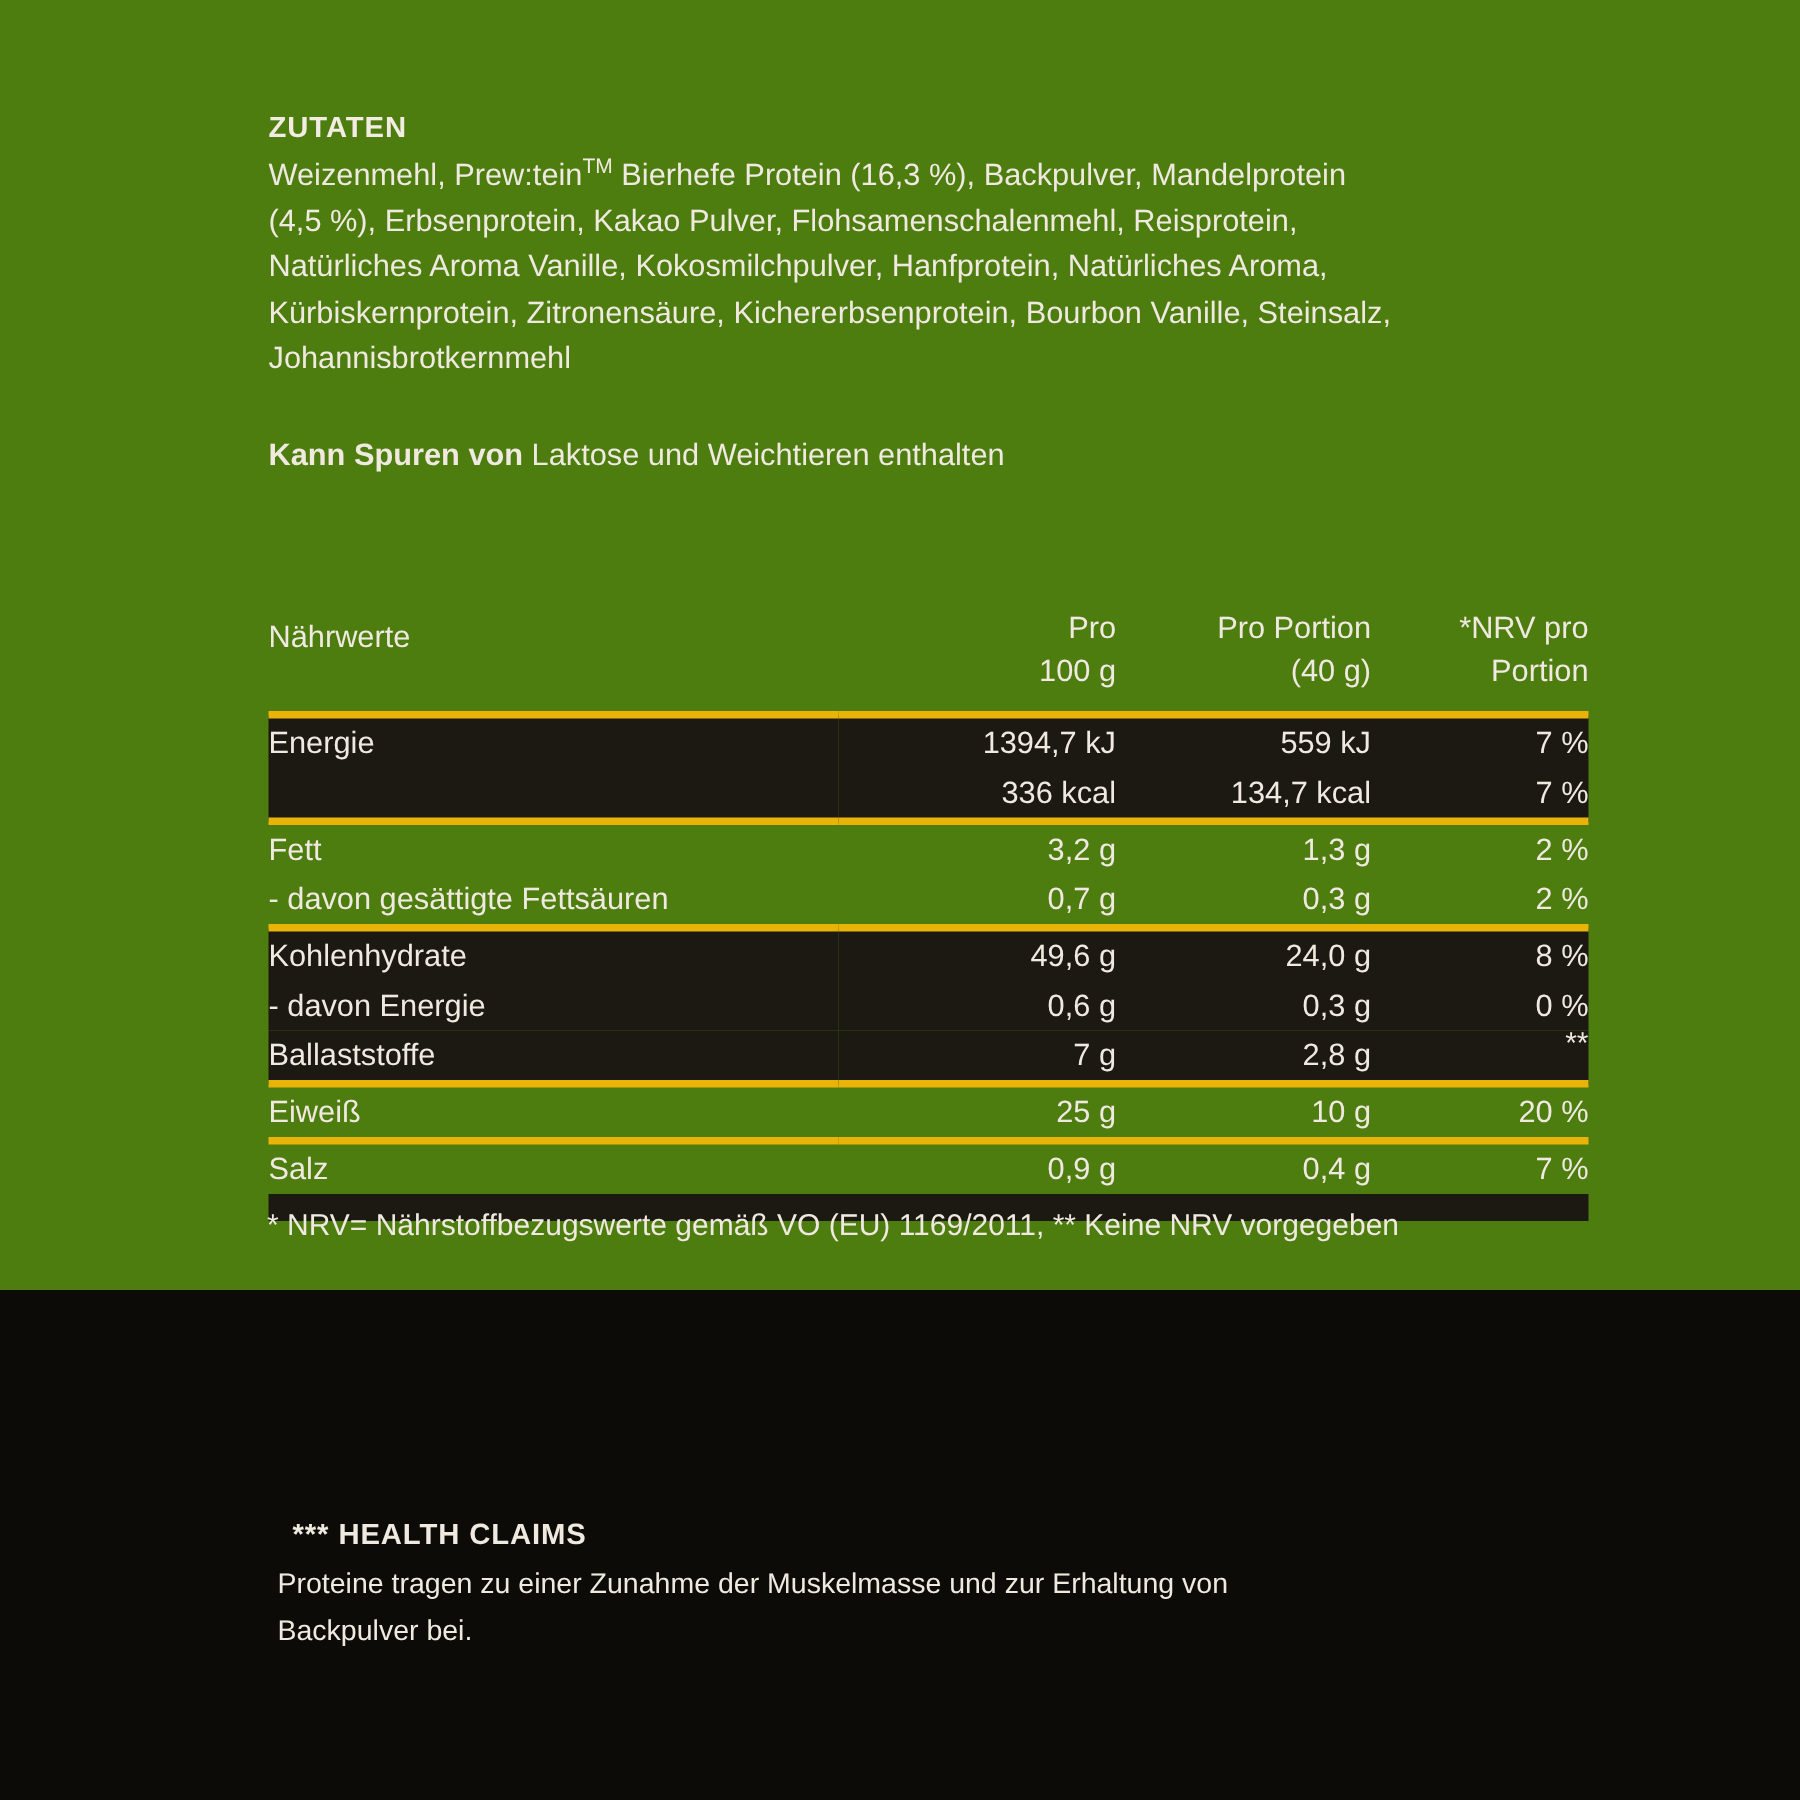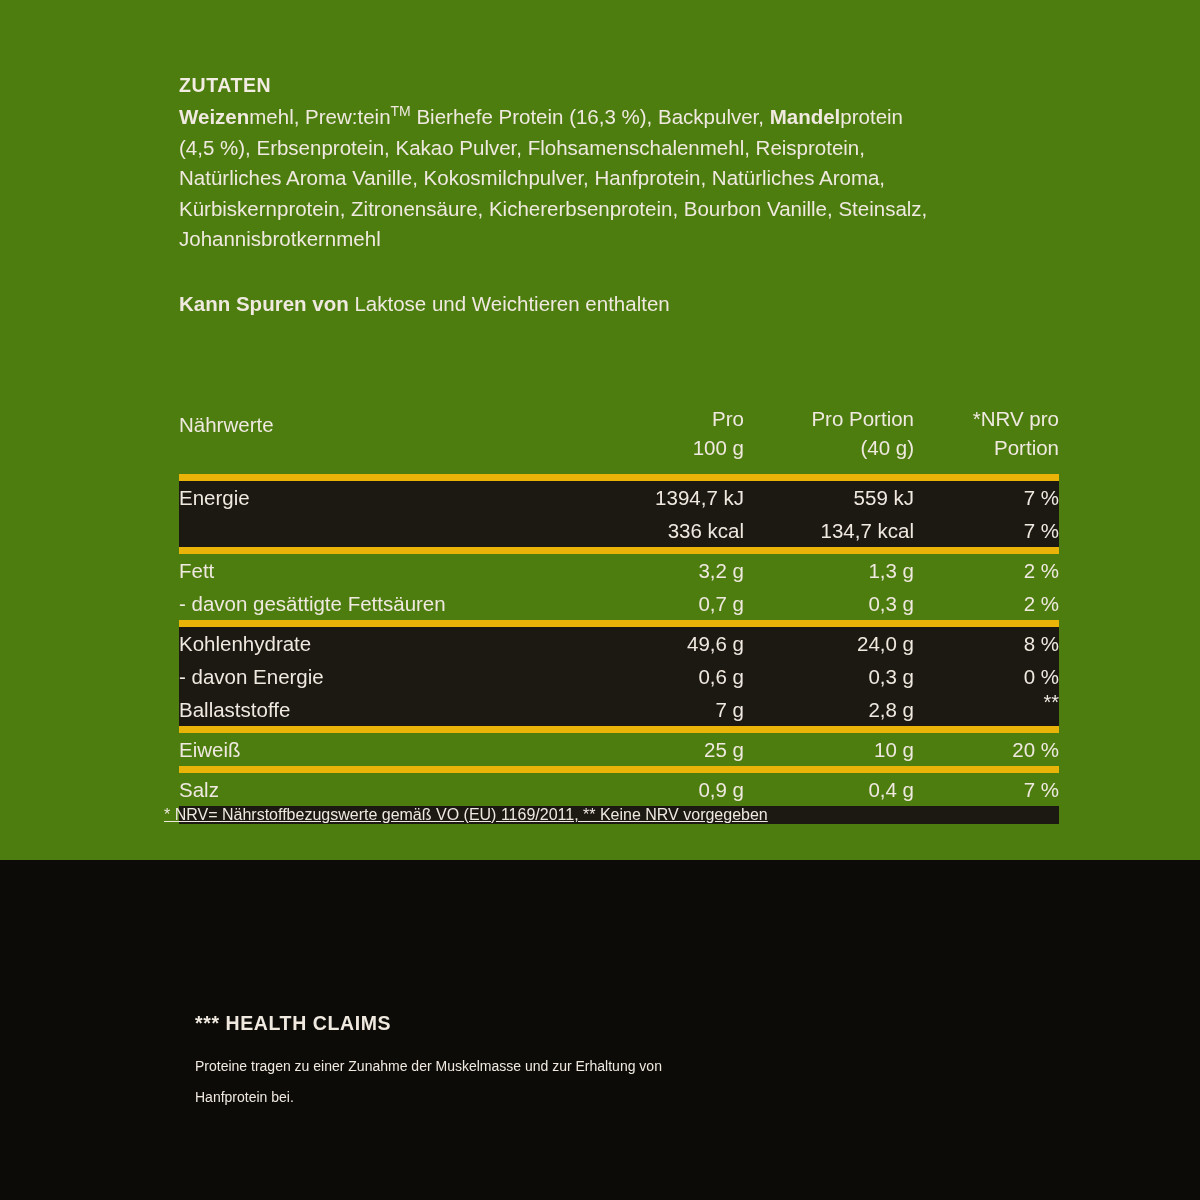--- a/index.html
+++ b/index.html
@@ -35,21 +35,21 @@
     color: #f2ece3;
     margin: 0 0 5px 0;
   }
   .ingredients-body {
     font-size: 20.5px;
     line-height: 30.5px;
     color: #efe9e0;
     margin: 0;
   }
   .ingredients-body b {
-    font-weight: bold;
+    font-weight: normal;
     margin-top: 44px;
   }
   .ingredients-body sup {
     font-size: 14px;
     vertical-align: super;
     line-height: 0;
   }
   .traces {
     position: absolute;
     left: 179px;
@@ -93,58 +93,57 @@
 
   .band td {
     background: #1c1812;
   }
   .data-row td {
     padding: 3px 0 3px 0;
     line-height: 27px;
     white-space: nowrap;
   }
   .rule-top td {
-    border-top: 7px solid #eab308;
+    border-top: 5px solid #eab308;
   }
   .spacer-row td {
     height: 18px;
     background: #1c1812;
   }
   .nrv-stars {
     font-size: 20px;
     vertical-align: super;
     line-height: 0;
   }
 
   .footnote {
     position: absolute;
-    left: 164px;
+    left: 178px;
     top: 806px;
-    font-size: 16px;
-    color: #efe9e0;
-    text-decoration: underline;
+    font-size: 20px;
+    color: #efe9e0;
   }
 
   
   .claims {
     position: absolute;
     left: 179px;
     top: 1012px;
     width: 880px;
   }
   .claims-heading {
     font-size: 19.5px;
     font-weight: bold;
     letter-spacing: 0.6px;
     margin: 0 0 5px 16px;
   }
   .claims-body {
-    font-size: 14px;
+    font-size: 19px;
     line-height: 31px;
-    margin: 16px;
+    margin: 6px;
     text-align: justify;
     text-align-last: left;
   }
 </style>
 </head>
 <body>
 
 <div class="page">
 
   <div class="ingredients">
@@ -239,17 +238,17 @@
         </tr>
       </tbody>
   </table>
 
   <div class="footnote">* NRV= Nährstoffbezugswerte gemäß VO (EU) 1169/2011, ** Keine NRV vorgegeben</div>
 
   <div class="claims">
     <div class="claims-heading">*** HEALTH CLAIMS</div>
     <p class="claims-body">
       <span>Proteine tragen zu einer Zunahme der Muskelmasse und zur Erhaltung von</span><br>
-      <span>Hanfprotein bei.</span>
+      <span>Backpulver bei.</span>
     </p>
   </div>
 
 </div>
 
 </body></html>

